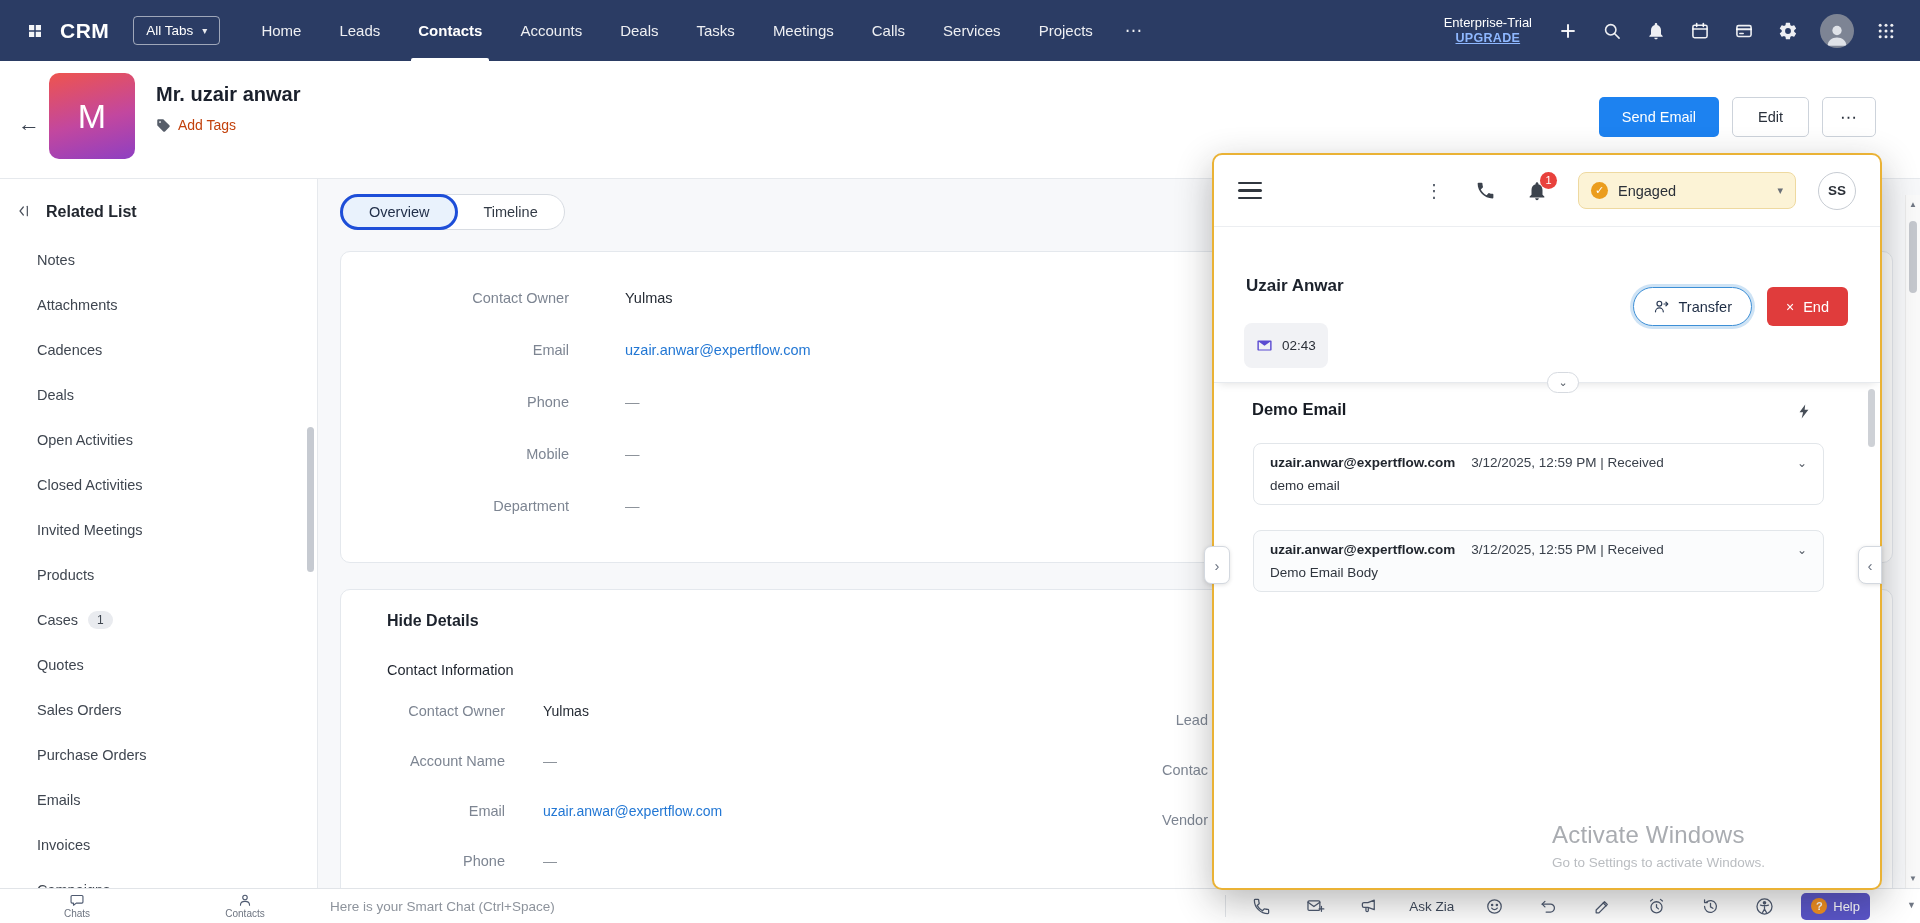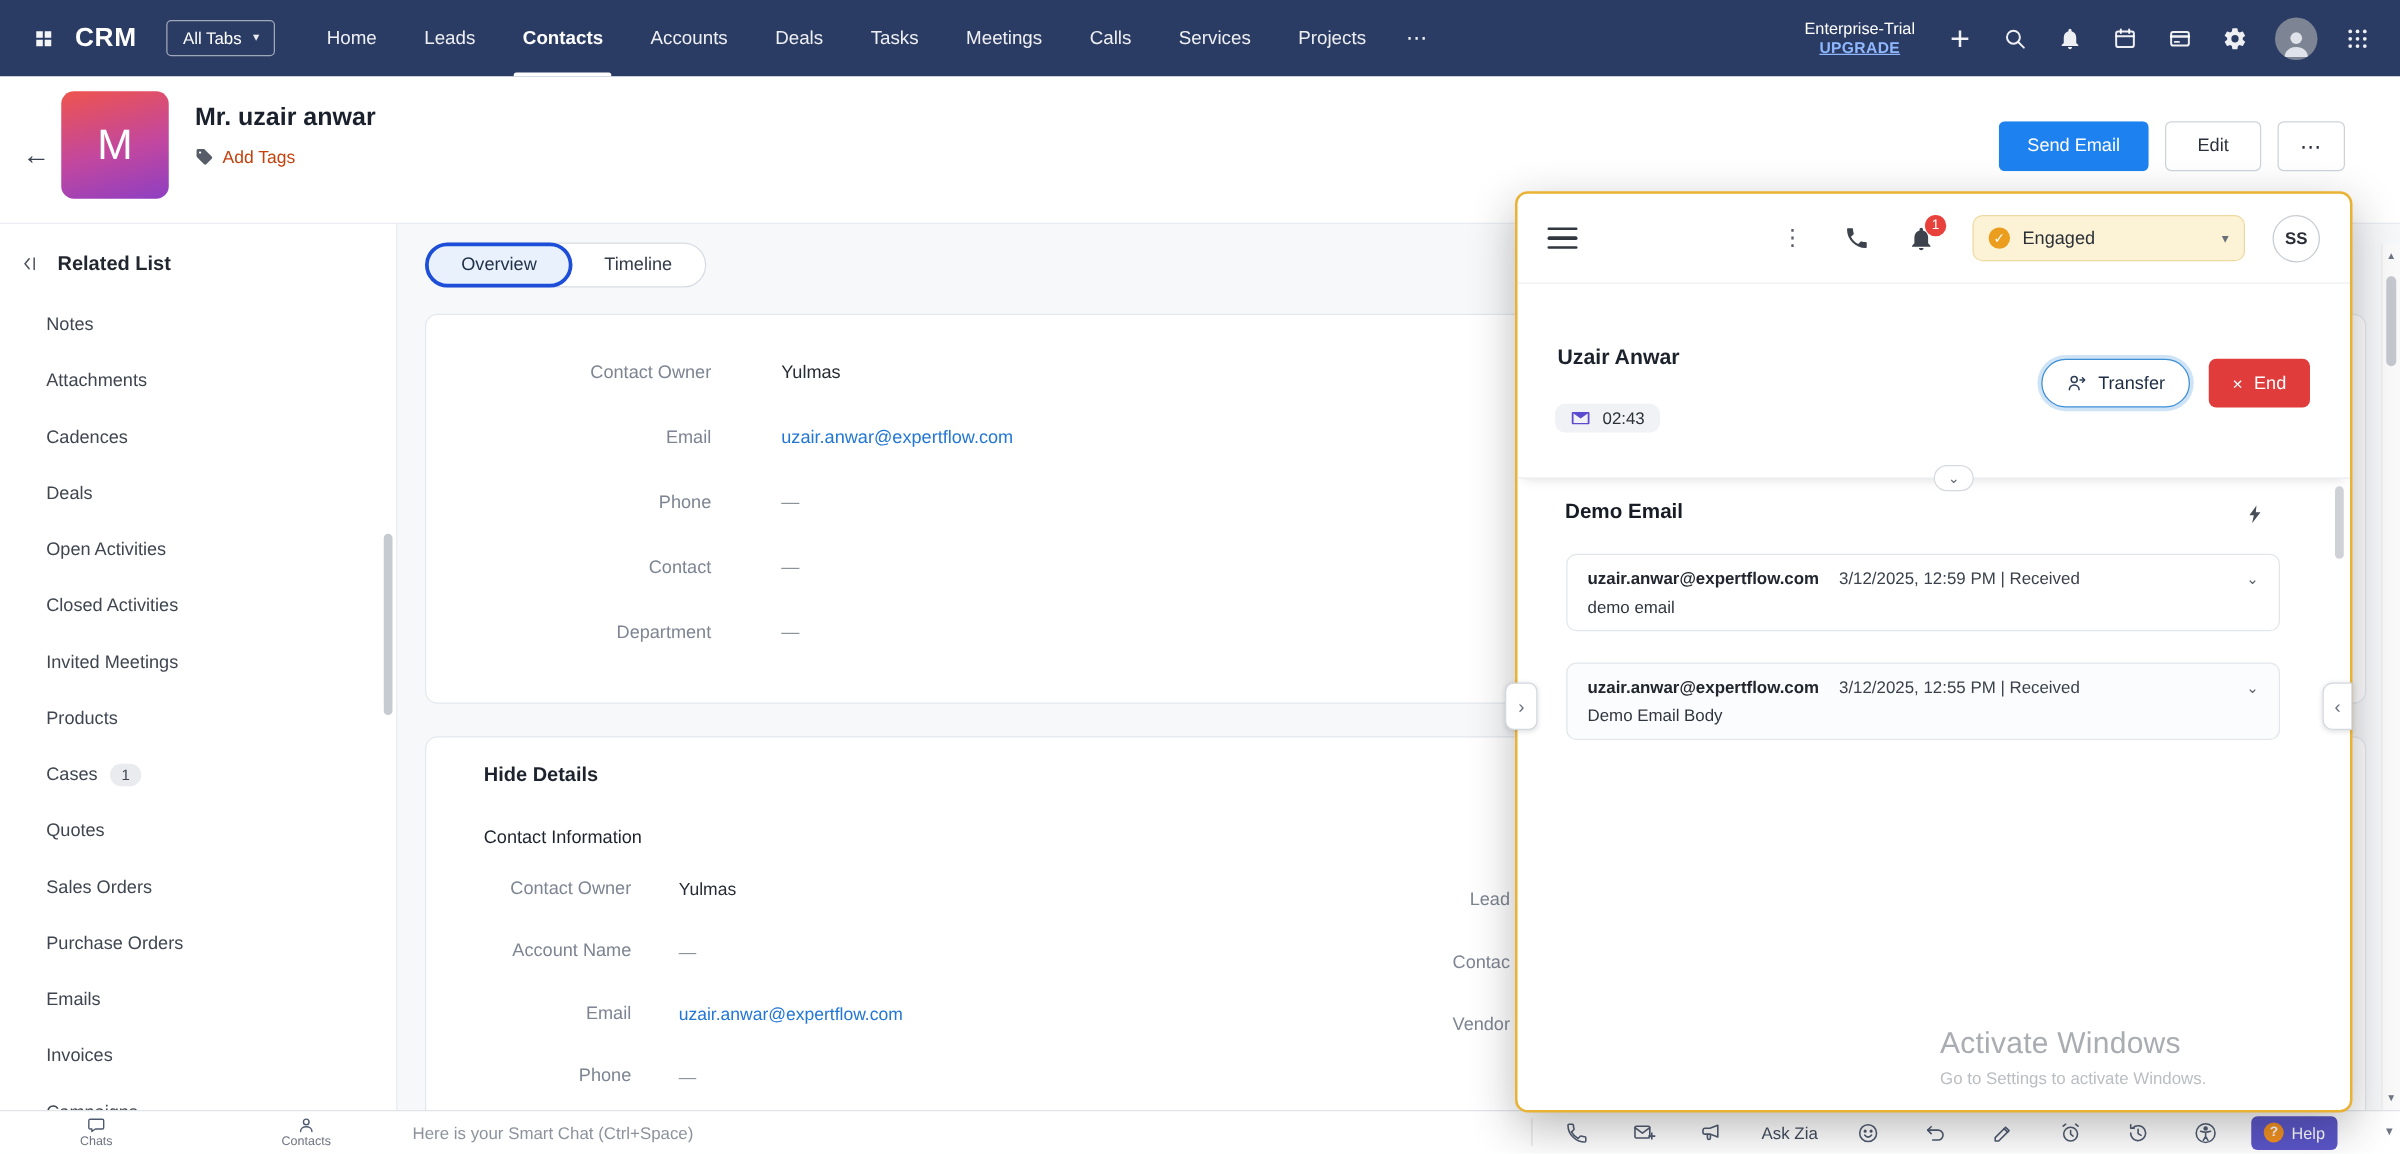--- a/index.html
+++ b/index.html
@@ -93,21 +93,21 @@
 .w-bell{margin-left:30px;position:relative;cursor:pointer;display:flex}
 .w-bell svg{width:22px;height:22px;fill:#3c434d}
 .w-badge{position:absolute;top:-8px;right:-9px;min-width:17px;height:17px;border-radius:9px;background:#e8413c;color:#fff;font-size:11px;display:flex;align-items:center;justify-content:center;padding:0 4px}
 .engaged{margin-left:30px;width:218px;height:37px;background:#fcf3d6;border:1px solid #eed9a0;border-radius:8px;display:flex;align-items:center;padding:0 12px;gap:10px;cursor:pointer}
 .engaged-check{width:17px;height:17px;border-radius:50%;background:#eb9d1e;color:#fff;font-size:11px;display:flex;align-items:center;justify-content:center;flex:none}
 .engaged-label{font-size:14.5px;color:#2b3038}
 .engaged-chev{margin-left:auto;color:#6a7077;font-size:11px}
 .ss-avatar{margin-left:22px;width:38px;height:38px;border-radius:50%;border:1px solid #c7ccd3;background:#fff;display:flex;align-items:center;justify-content:center;font-size:13.5px;font-weight:700;color:#2b3038;cursor:pointer;flex:none}
 .call-section{position:relative;height:156px;border-bottom:1px solid #e7eaee;box-shadow:0 5px 9px -5px rgba(0,0,0,.14)}
 .caller-name{position:absolute;left:32px;top:49px;font-size:17px;font-weight:600;color:#1c222c}
-.timer-chip{position:absolute;left:30px;top:96px;height:23px;background:#f1f2f5;border-radius:8px;display:flex;align-items:center;gap:9px;padding:0 12px}
+.timer-chip{position:absolute;left:30px;top:96px;height:45px;background:#f1f2f5;border-radius:8px;display:flex;align-items:center;gap:9px;padding:0 12px}
 .timer-chip svg{width:17px;height:17px;fill:#5b4bd1}
 .timer-text{font-size:13.5px;color:#2b3038}
 .call-actions{position:absolute;right:32px;top:60px;display:flex;gap:15px}
 .transfer-btn{height:39px;border-radius:20px;background:#fff;border:1.5px solid #3d8fd6;box-shadow:0 0 0 3px rgba(61,143,214,.25);display:flex;align-items:center;gap:9px;padding:0 19px;font-size:14.5px;color:#1d2c44;cursor:pointer}
 .transfer-btn svg{width:17px;height:17px;stroke:#2b3b55;fill:none;stroke-width:1.7;stroke-linecap:round;stroke-linejoin:round}
 .end-btn{height:39px;border-radius:6px;background:#e03c3c;color:#fff;display:flex;align-items:center;gap:9px;padding:0 19px;font-size:14.5px;cursor:pointer;border:none}
 .end-x{font-size:14px}
 .collapse-pill{position:absolute;left:333px;bottom:-11px;width:32px;height:21px;background:#fff;border:1px solid #d6dae0;border-radius:11px;display:flex;align-items:center;justify-content:center;font-size:11px;color:#555c66;cursor:pointer;z-index:5}
 .email-panel{position:relative;height:505px}
 .ep-title{position:absolute;left:38px;top:17px;font-size:16.5px;font-weight:700;color:#171c24}
@@ -299,21 +299,21 @@
       </div>
       <div class="field-row">
         <div class="f-label">Email</div>
         <div class="f-value f-link">uzair.anwar@expertflow.com</div>
       </div>
       <div class="field-row">
         <div class="f-label">Phone</div>
         <div class="f-value f-dash">—</div>
       </div>
       <div class="field-row">
-        <div class="f-label">Contact</div>
+        <div class="f-label">Mobile</div>
         <div class="f-value f-dash">—</div>
       </div>
       <div class="field-row">
         <div class="f-label">Department</div>
         <div class="f-value f-dash">—</div>
       </div>
     </div>
 
     <div class="card details-card">
       <div class="hide-details">Hide Details</div>

